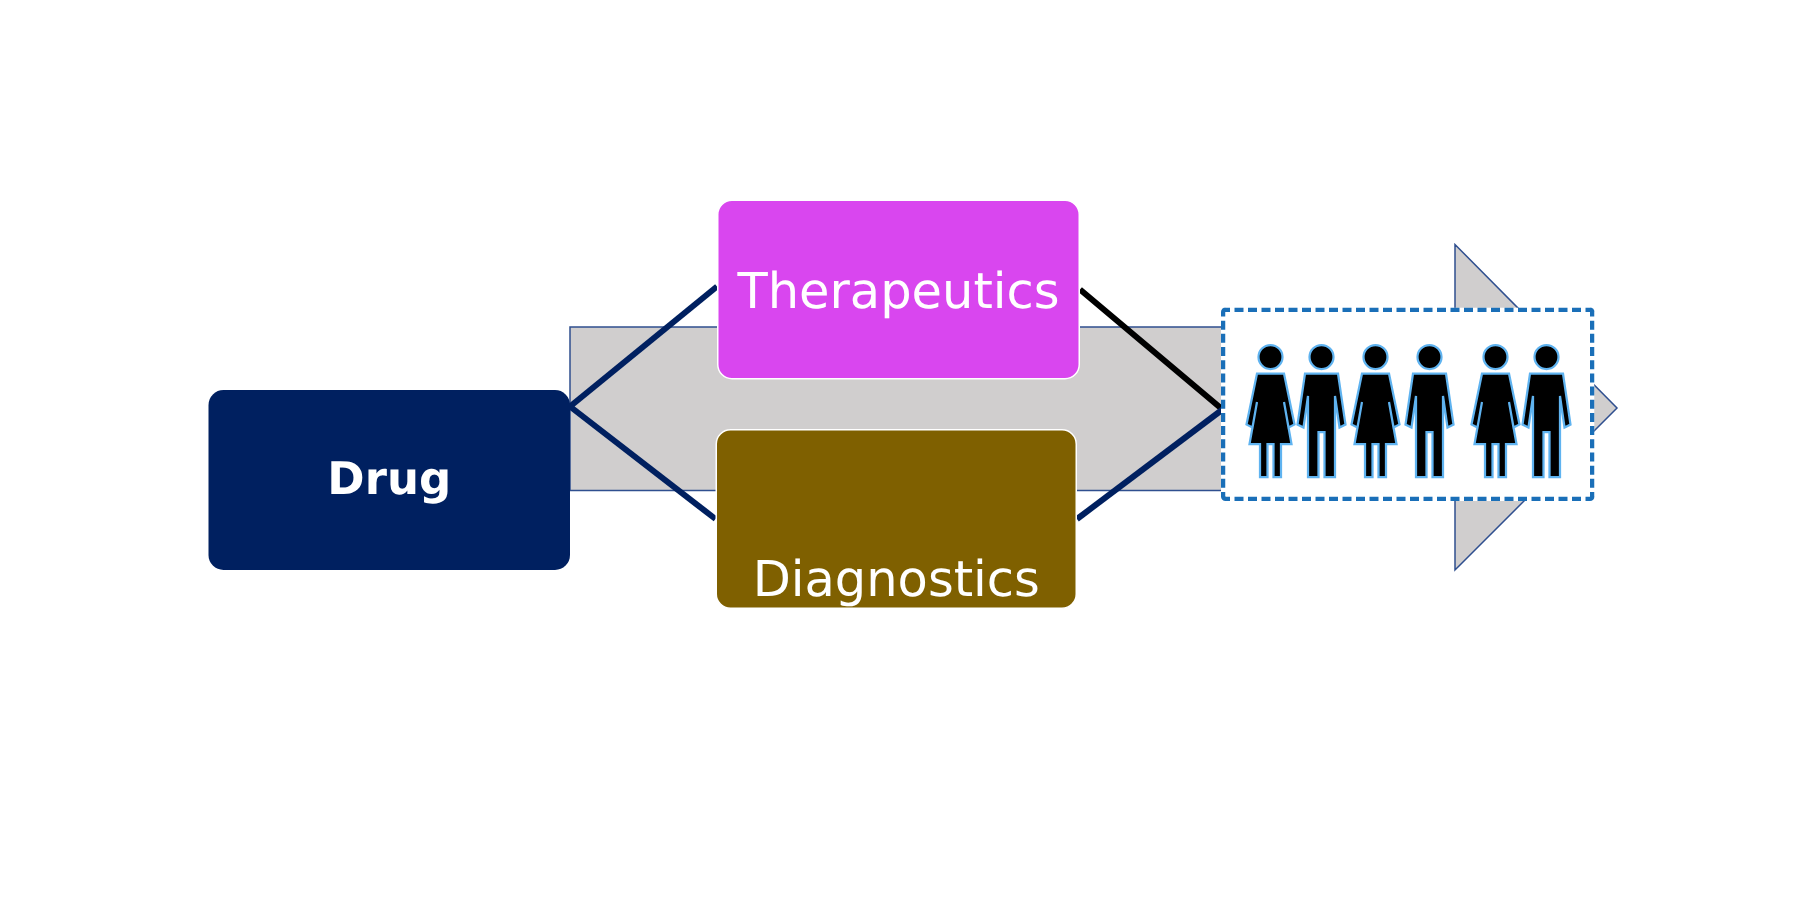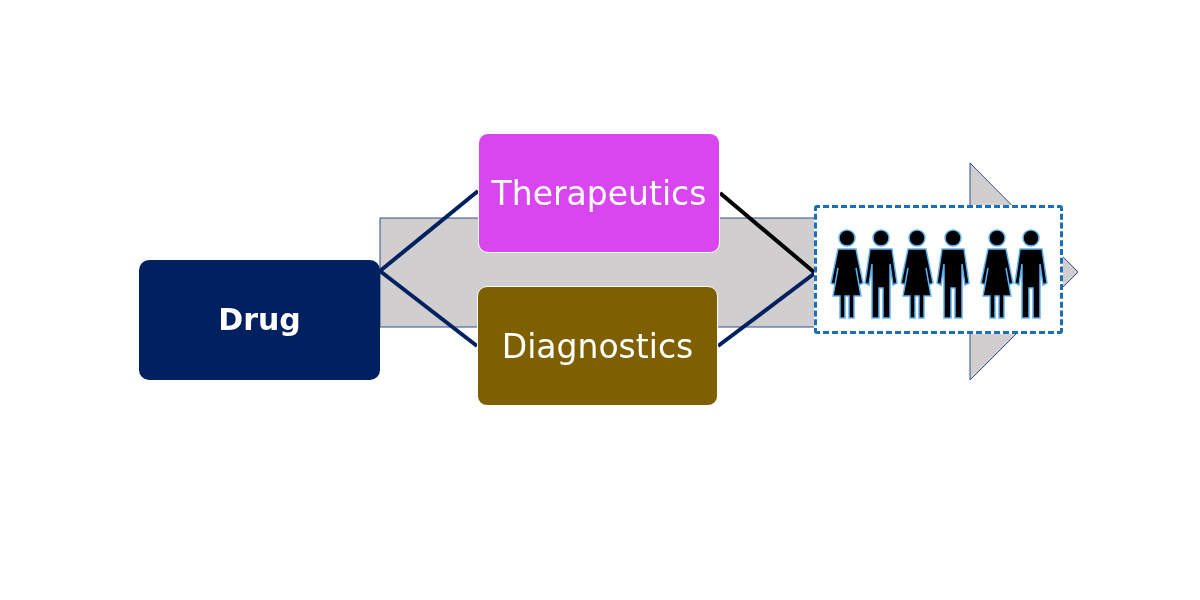--- a/index.html
+++ b/index.html
@@ -36,21 +36,21 @@
 <div class="box drug" style="background:#002060;">
   <div>
     <div>Drug</div>
   </div>
 </div>
 
 <div class="box thera" style="background:#d946ef;">
   <span>Therapeutics</span>
 </div>
 
-<div class="box diag" style="background:#7F6000;">
+<div class="box diag" style="background:#7F6000;align-items:flex-end;">
   <span>Diagnostics</span>
 </div>
 
 <div class="people-box">
   <svg id="people" width="243" height="123">
       <g fill="#000" stroke="#5fb3f0" stroke-width="1.5">
         <circle cx="30" cy="30" r="8"></circle>
         <path d="M21,41 L39,41 L46,75 L42,77 L39,60 L44,88 L37,88 L37,110 L32,110 L32,88 L28,88 L28,110 L23,110 L23,88 L16,88 L21,60 L18,77 L14,75 Z"></path>
       </g>
       <g fill="#000" stroke="#5fb3f0" stroke-width="1.5">

